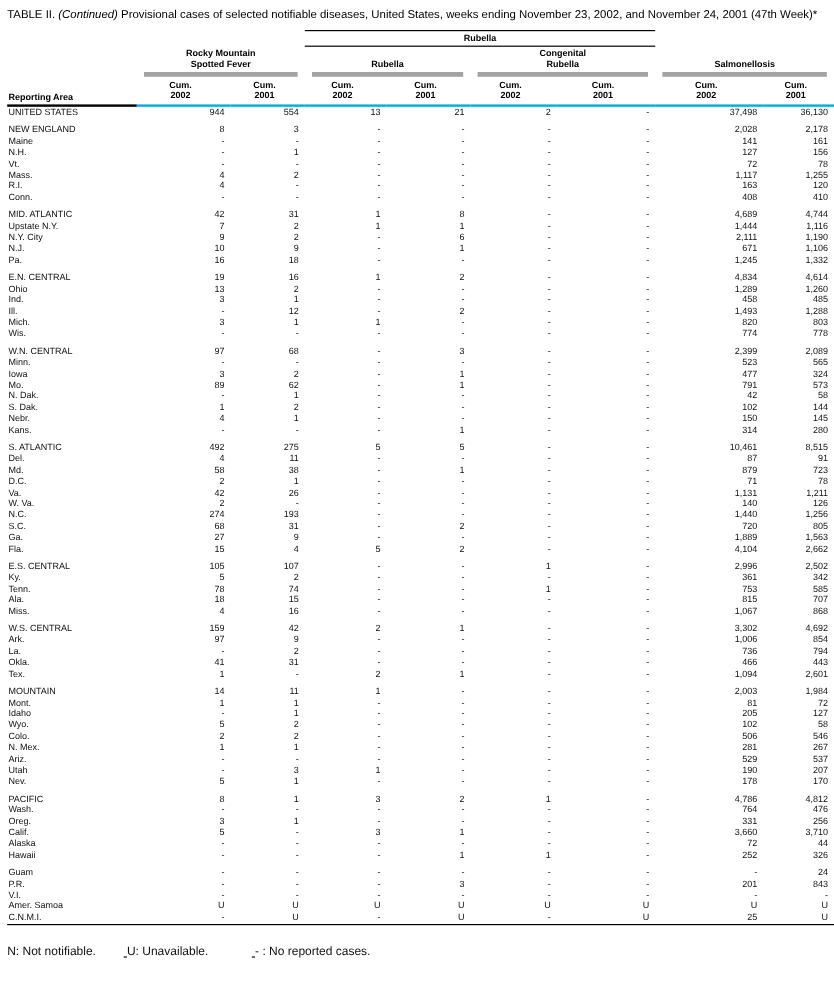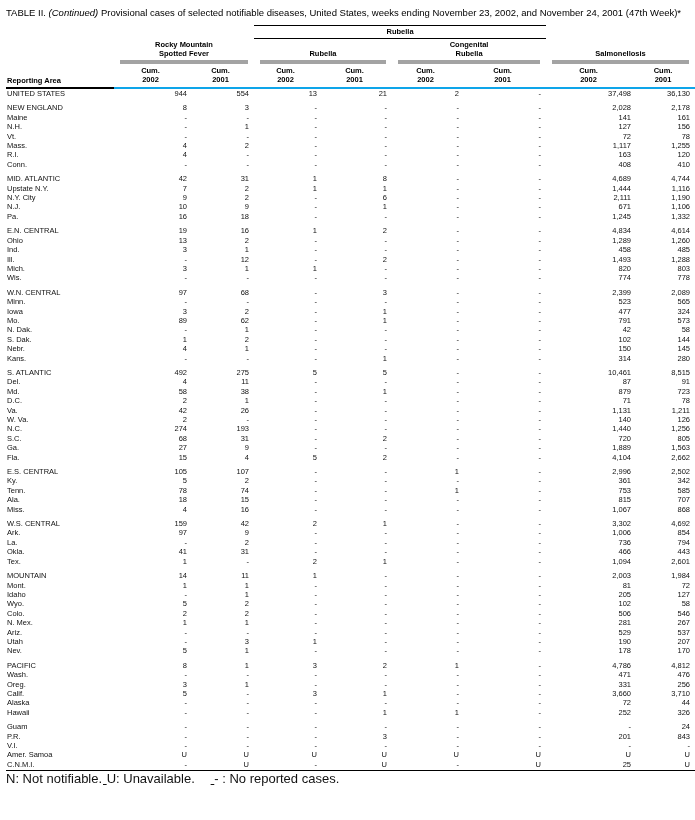--- a/index.html
+++ b/index.html
@@ -26,21 +26,21 @@
   .area-header { vertical-align: bottom; border-bottom: 2px solid #000; padding: 0 0 2px 1px; }
   .sub { text-align: center; padding: 3px 5px 3px 0; border-bottom: 2px solid #0ea5e9; white-space: pre-line; }
 
   tbody td { font-size: 7.5px; line-height: 9.4px; color: #111; }
   td.area { padding-left: 1px; white-space: nowrap; overflow: hidden; }
   td.num  { text-align: right; padding-right: 5px; white-space: nowrap; }
   tr.spacer td { height: 5px; line-height: 5px; font-size: 1px; }
 
   .bottom-rule { width: 689px; border-top: 1px solid #000; margin-top: 1px; }
 
-  .footnotes { margin-top: 3px; font-size: 13px; line-height: 10px; color: #111; text-decoration: underline; }
+  .footnotes { margin-top: 18px; font-size: 10px; line-height: 10px; color: #111; text-decoration: underline; }
   .legend span { display: inline-block; }
   .legend span:nth-child(1) { width: 97px; }
   .legend span:nth-child(2) { width: 104px; }
 </style>
 </head>
 <body>
 
 <div class="page">
 
   <div class="title">
@@ -762,21 +762,21 @@
           <td class="num">4,812</td>
         </tr>
         <tr>
           <td class="area">Wash.</td>
           <td class="num">-</td>
           <td class="num">-</td>
           <td class="num">-</td>
           <td class="num">-</td>
           <td class="num">-</td>
           <td class="num">-</td>
-          <td class="num">471</td>
+          <td class="num">764</td>
           <td class="num">476</td>
         </tr>
         <tr>
           <td class="area">Oreg.</td>
           <td class="num">3</td>
           <td class="num">1</td>
           <td class="num">-</td>
           <td class="num">-</td>
           <td class="num">-</td>
           <td class="num">-</td>

